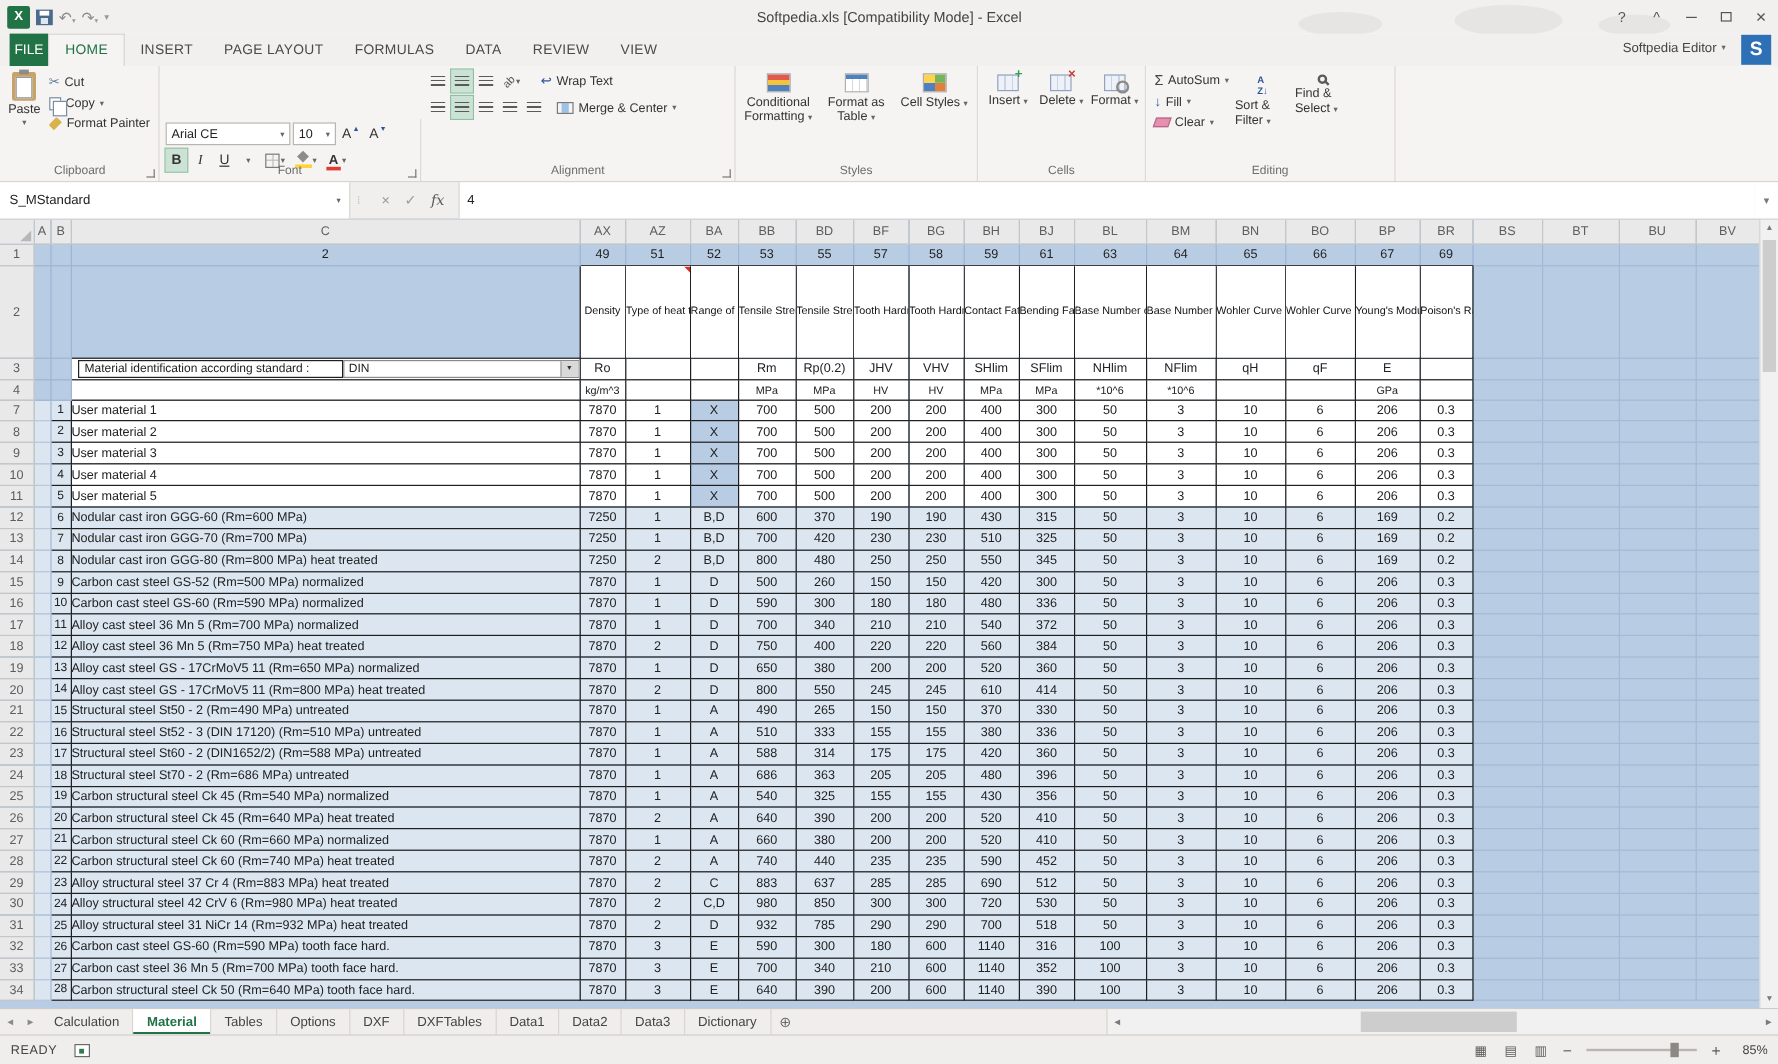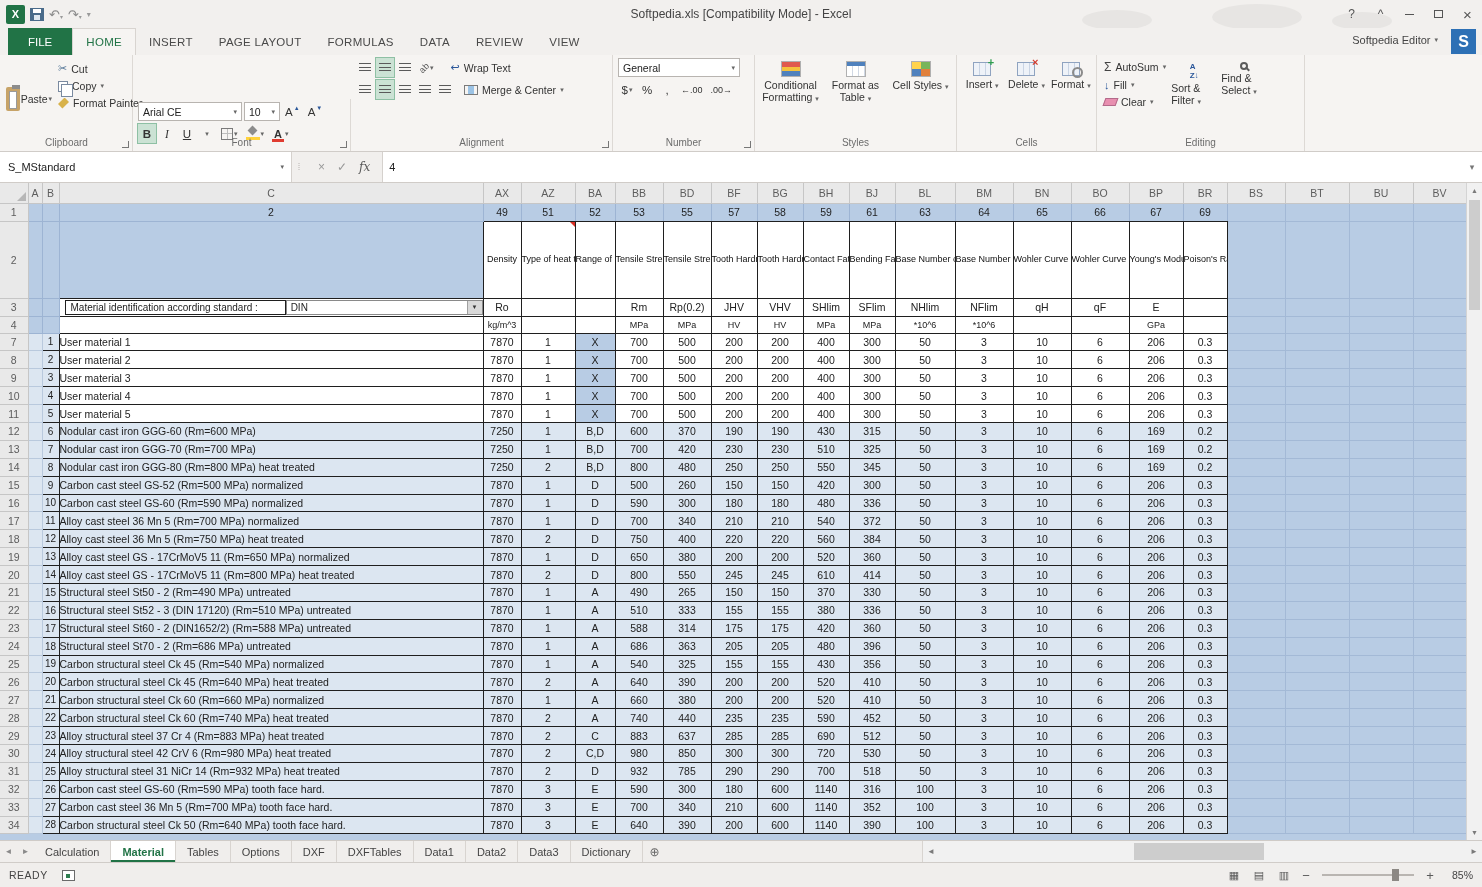--- a/index.html
+++ b/index.html
@@ -23,33 +23,33 @@
   .ddtiny { font-size:6px; color:#9a9a9a; }
   .wtitle { position:absolute; left:0; right:0; text-align:center; font-size:12px; color:#444; z-index:1; }
   .winbtns { margin-left:auto; display:flex; align-items:center; z-index:2; }
   .wbtn { width:29px; height:24px; display:grid; place-items:center; color:#555; font-size:12px; }
   .minbar { width:9px; height:1px; background:#555; display:block; }
   .maxbox { width:9px; height:8px; border:1px solid #555; display:block; }
   .closex { font-size:15px; color:#555; }
 
   
   .tabstrip { height:27px; background:#f2f0ee; display:flex; align-items:stretch; position:relative; flex:0 0 auto; }
-  .filetab { background:#217346; color:#fff; font-size:11.5px; padding:0 20px; display:flex; align-items:center; margin-left:8px; }
+  .filetab { background:#217346; color:#fff; font-size:11.5px; padding:0 4px; display:flex; align-items:center; margin-left:8px; }
   .rtab { font-size:11.5px; color:#4a4a4a; padding:0 13px; display:flex; align-items:center; letter-spacing:.3px; }
   .rtab.active { background:#f6f4f2; border:1px solid #d8d4d0; border-bottom:none; color:#217346; }
   .account { position:absolute; right:44px; top:6px; font-size:11px; color:#444; display:flex; gap:4px; align-items:center; }
   .slogo { position:absolute; right:6px; top:1px; width:25px; height:25px; background:#2d70b5; color:#fff; font-weight:bold; font-size:16px; display:grid; place-items:center; }
 
   
   .ribbon { height:97px; background:#f6f4f2; border-bottom:1px solid #d0ccc8; display:flex; padding:0 1px; flex:0 0 auto; }
   .rgroup { position:relative; border-right:1px solid #ddd9d5; padding:3px 5px 14px 5px; display:flex; flex-direction:column; }
   .glabel { position:absolute; bottom:3px; left:0; right:0; text-align:center; font-size:10px; color:#6c6c6c; }
   .launcher { position:absolute; right:3px; bottom:3px; width:7px; height:7px; border-right:1px solid #777; border-bottom:1px solid #777; }
   .rbody { display:flex; gap:4px; flex:1; }
-  .bigbtn { width:46px; display:flex; align-items:center; justify-content:flex-start; gap:1px; font-size:10.5px; color:#333; text-align:center; padding-top:2px; }
+  .bigbtn { width:46px; display:flex; flex-direction:column; align-items:center; justify-content:flex-start; gap:1px; font-size:10.5px; color:#333; text-align:center; padding-top:2px; }
   .blabel2 { width:58px; line-height:1.15; }
   .dd { font-size:7px; color:#666; }
   .mini { display:flex; flex-direction:column; gap:5px; padding-top:4px; }
   .sbtn { display:flex; align-items:center; gap:4px; font-size:10.5px; color:#333; padding:0 2px; white-space:nowrap; }
   .pasteic { width:20px; height:24px; background:#c7a368; position:relative; border-radius:2px; }
   .pasteic::before { content:""; position:absolute; left:3px; top:4px; right:3px; bottom:2px; background:#fff; border:1px solid #9a9a9a; }
   .pasteic::after { content:""; position:absolute; left:6px; top:-2px; width:8px; height:4px; background:#8c8c8c; }
   .scissors { color:#5a7a9a; font-size:11px; }
   .copyic { width:10px; height:11px; border:1px solid #7a8aa0; background:#fff; position:relative; }
   .copyic::after { content:""; position:absolute; left:2px; top:2px; width:10px; height:11px; border:1px solid #7a8aa0; background:#fff; }
@@ -326,40 +326,20 @@
               <span class="mergeic"></span>
               <span>Merge &amp; Center</span>
               <span class="dd">▾</span>
             </span>
         </div>
       </div>
       <div class="glabel">Alignment</div>
       <span class="launcher"></span>
     </div>
 
-    <div class="rgroup" style="width:142px;">
-      <div class="fcol">
-        <div class="combo numfmt">
-            <span>General</span>
-            <span class="dd">▾</span>
-          </div>
-        <div class="frow">
-          <span class="tbtn">
-              <span>$</span>
-              <span class="dd">▾</span>
-            </span>
-          <span class="tbtn">%</span>
-          <span class="tbtn">,</span>
-          <span class="tbtn tinytxt">←.00</span>
-          <span class="tbtn tinytxt">.00→</span>
-        </div>
-      </div>
-      <div class="glabel">Number</div>
-      <span class="launcher"></span>
-    </div>
 
     <div class="rgroup" style="width:202px;">
       <div class="rbody">
         <div class="stylebtn">
           <span class="cfic"></span>
           <span class="blabel2"><span>Conditional Formatting</span> <span class="dd">▾</span></span>
         </div>
         <div class="stylebtn">
           <span class="ftic"></span>
           <span class="blabel2"><span>Format as Table</span> <span class="dd">▾</span></span>

